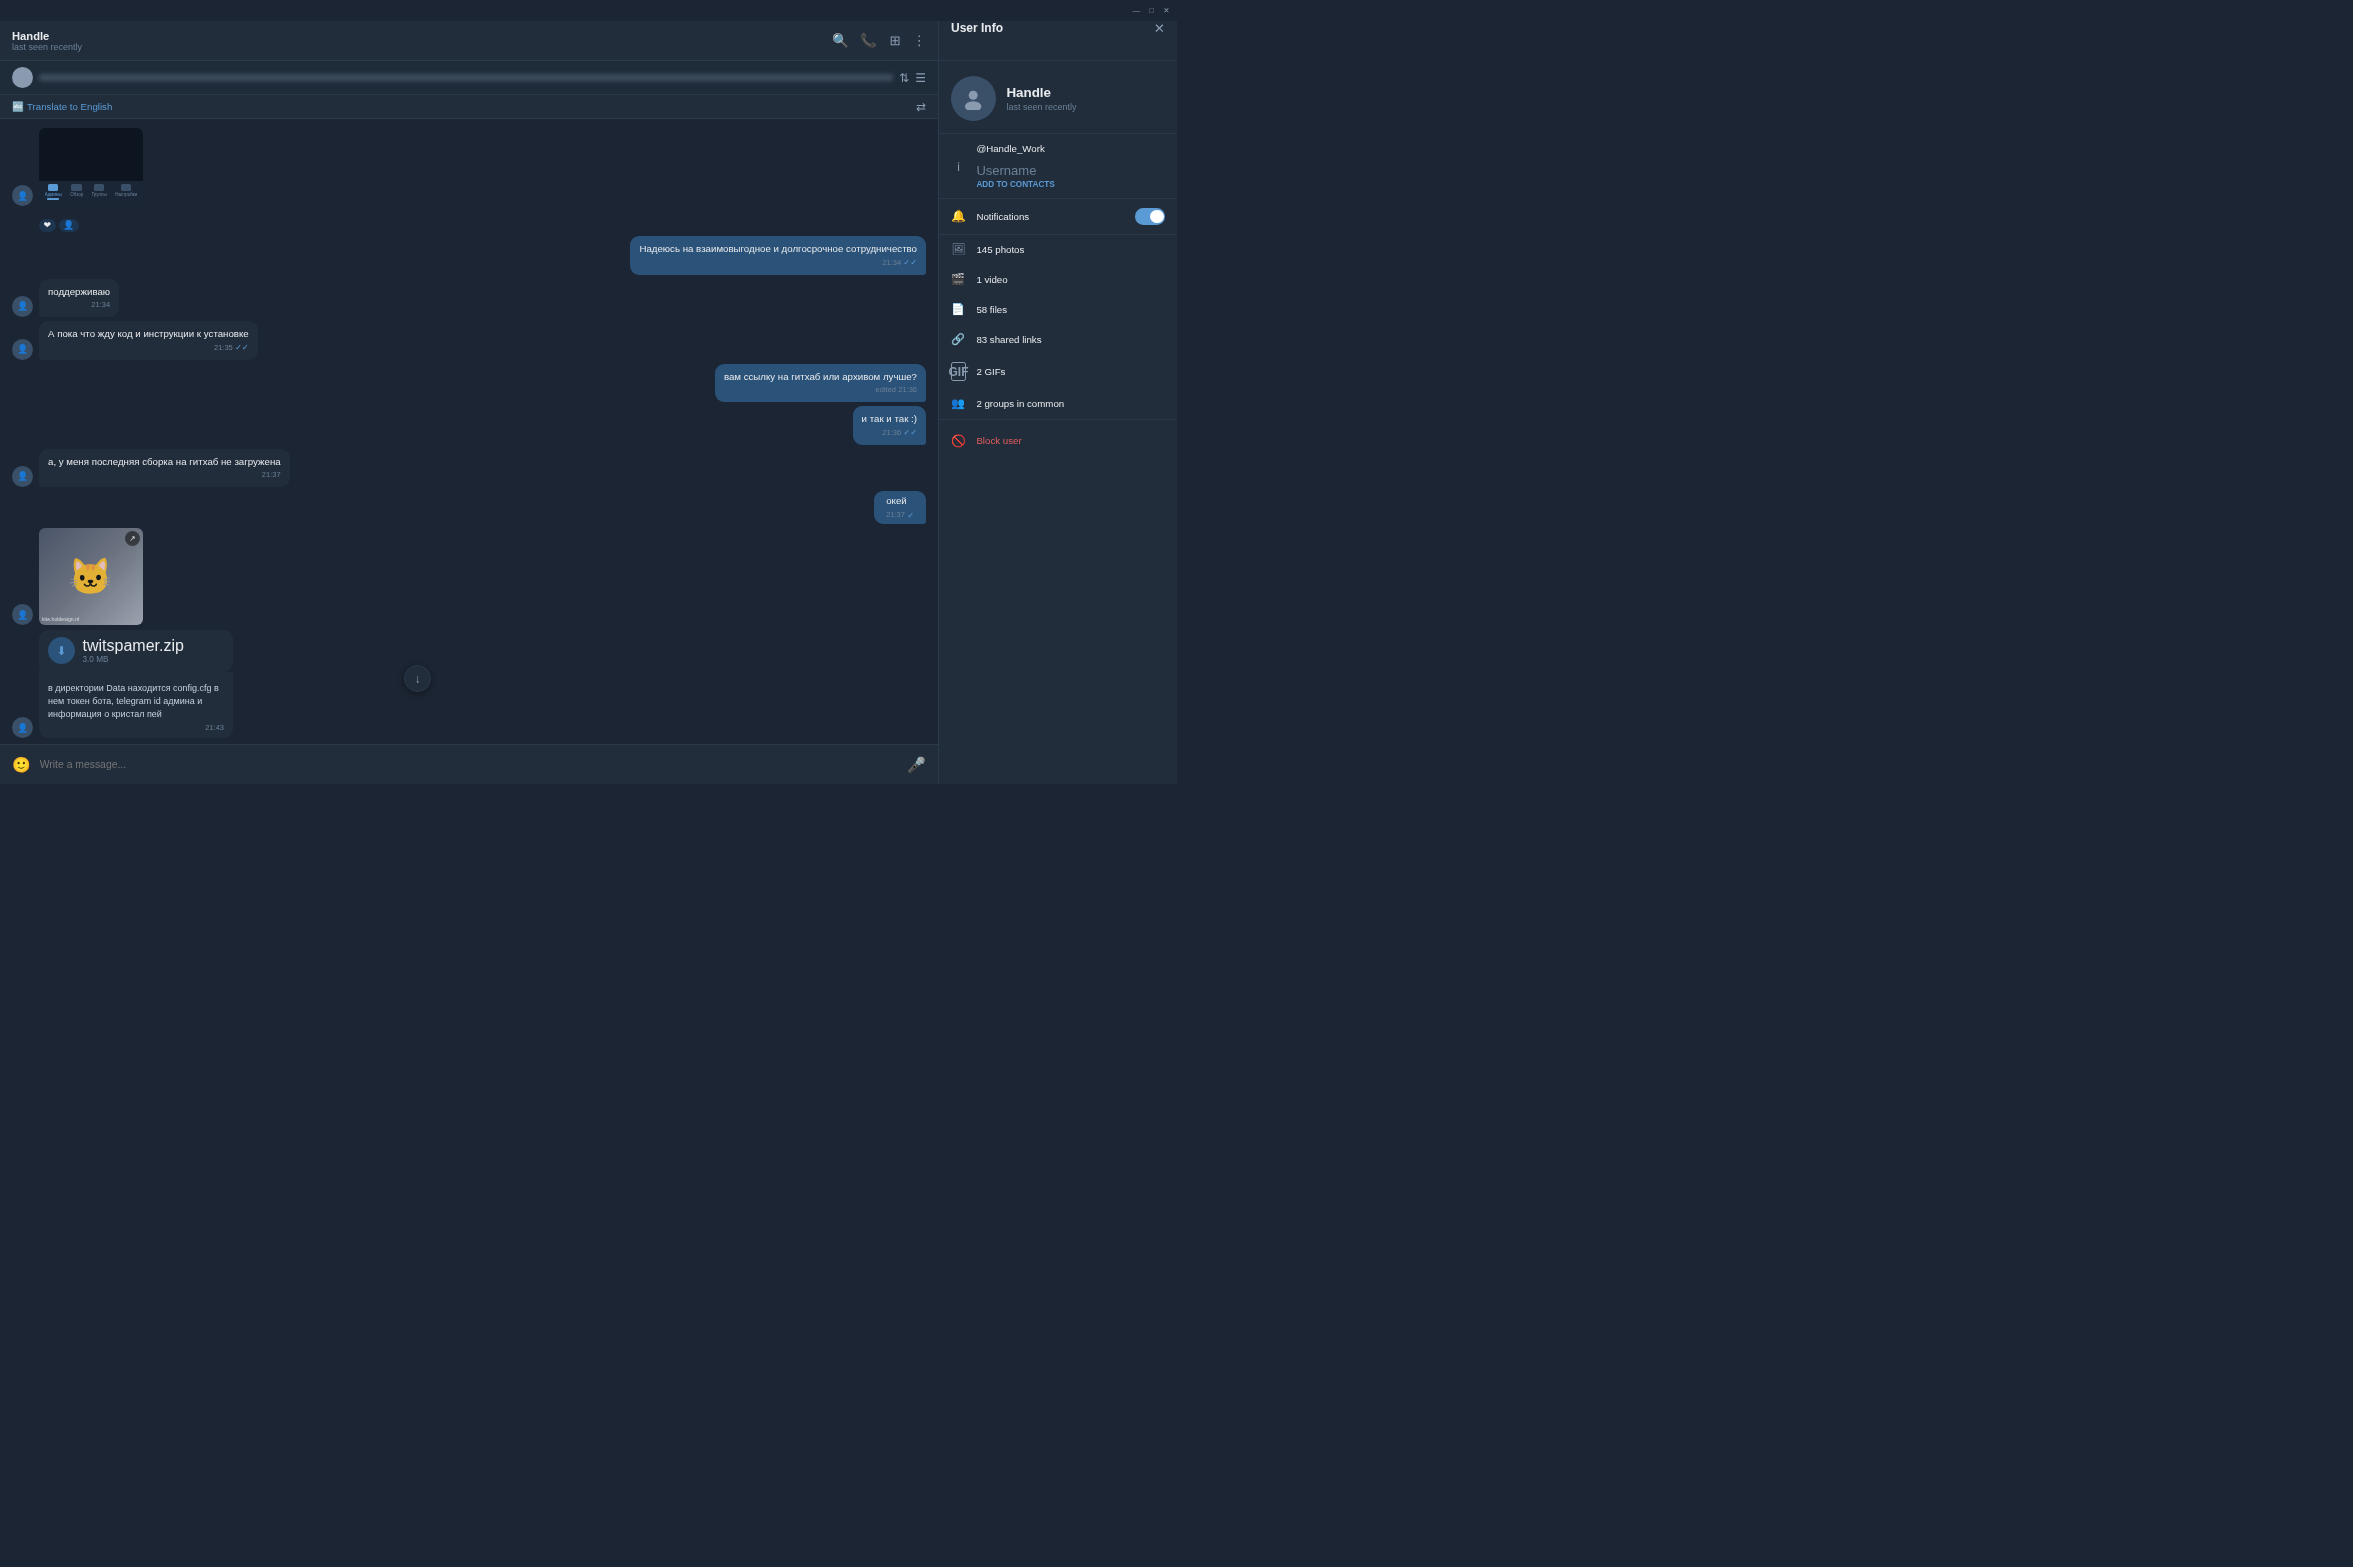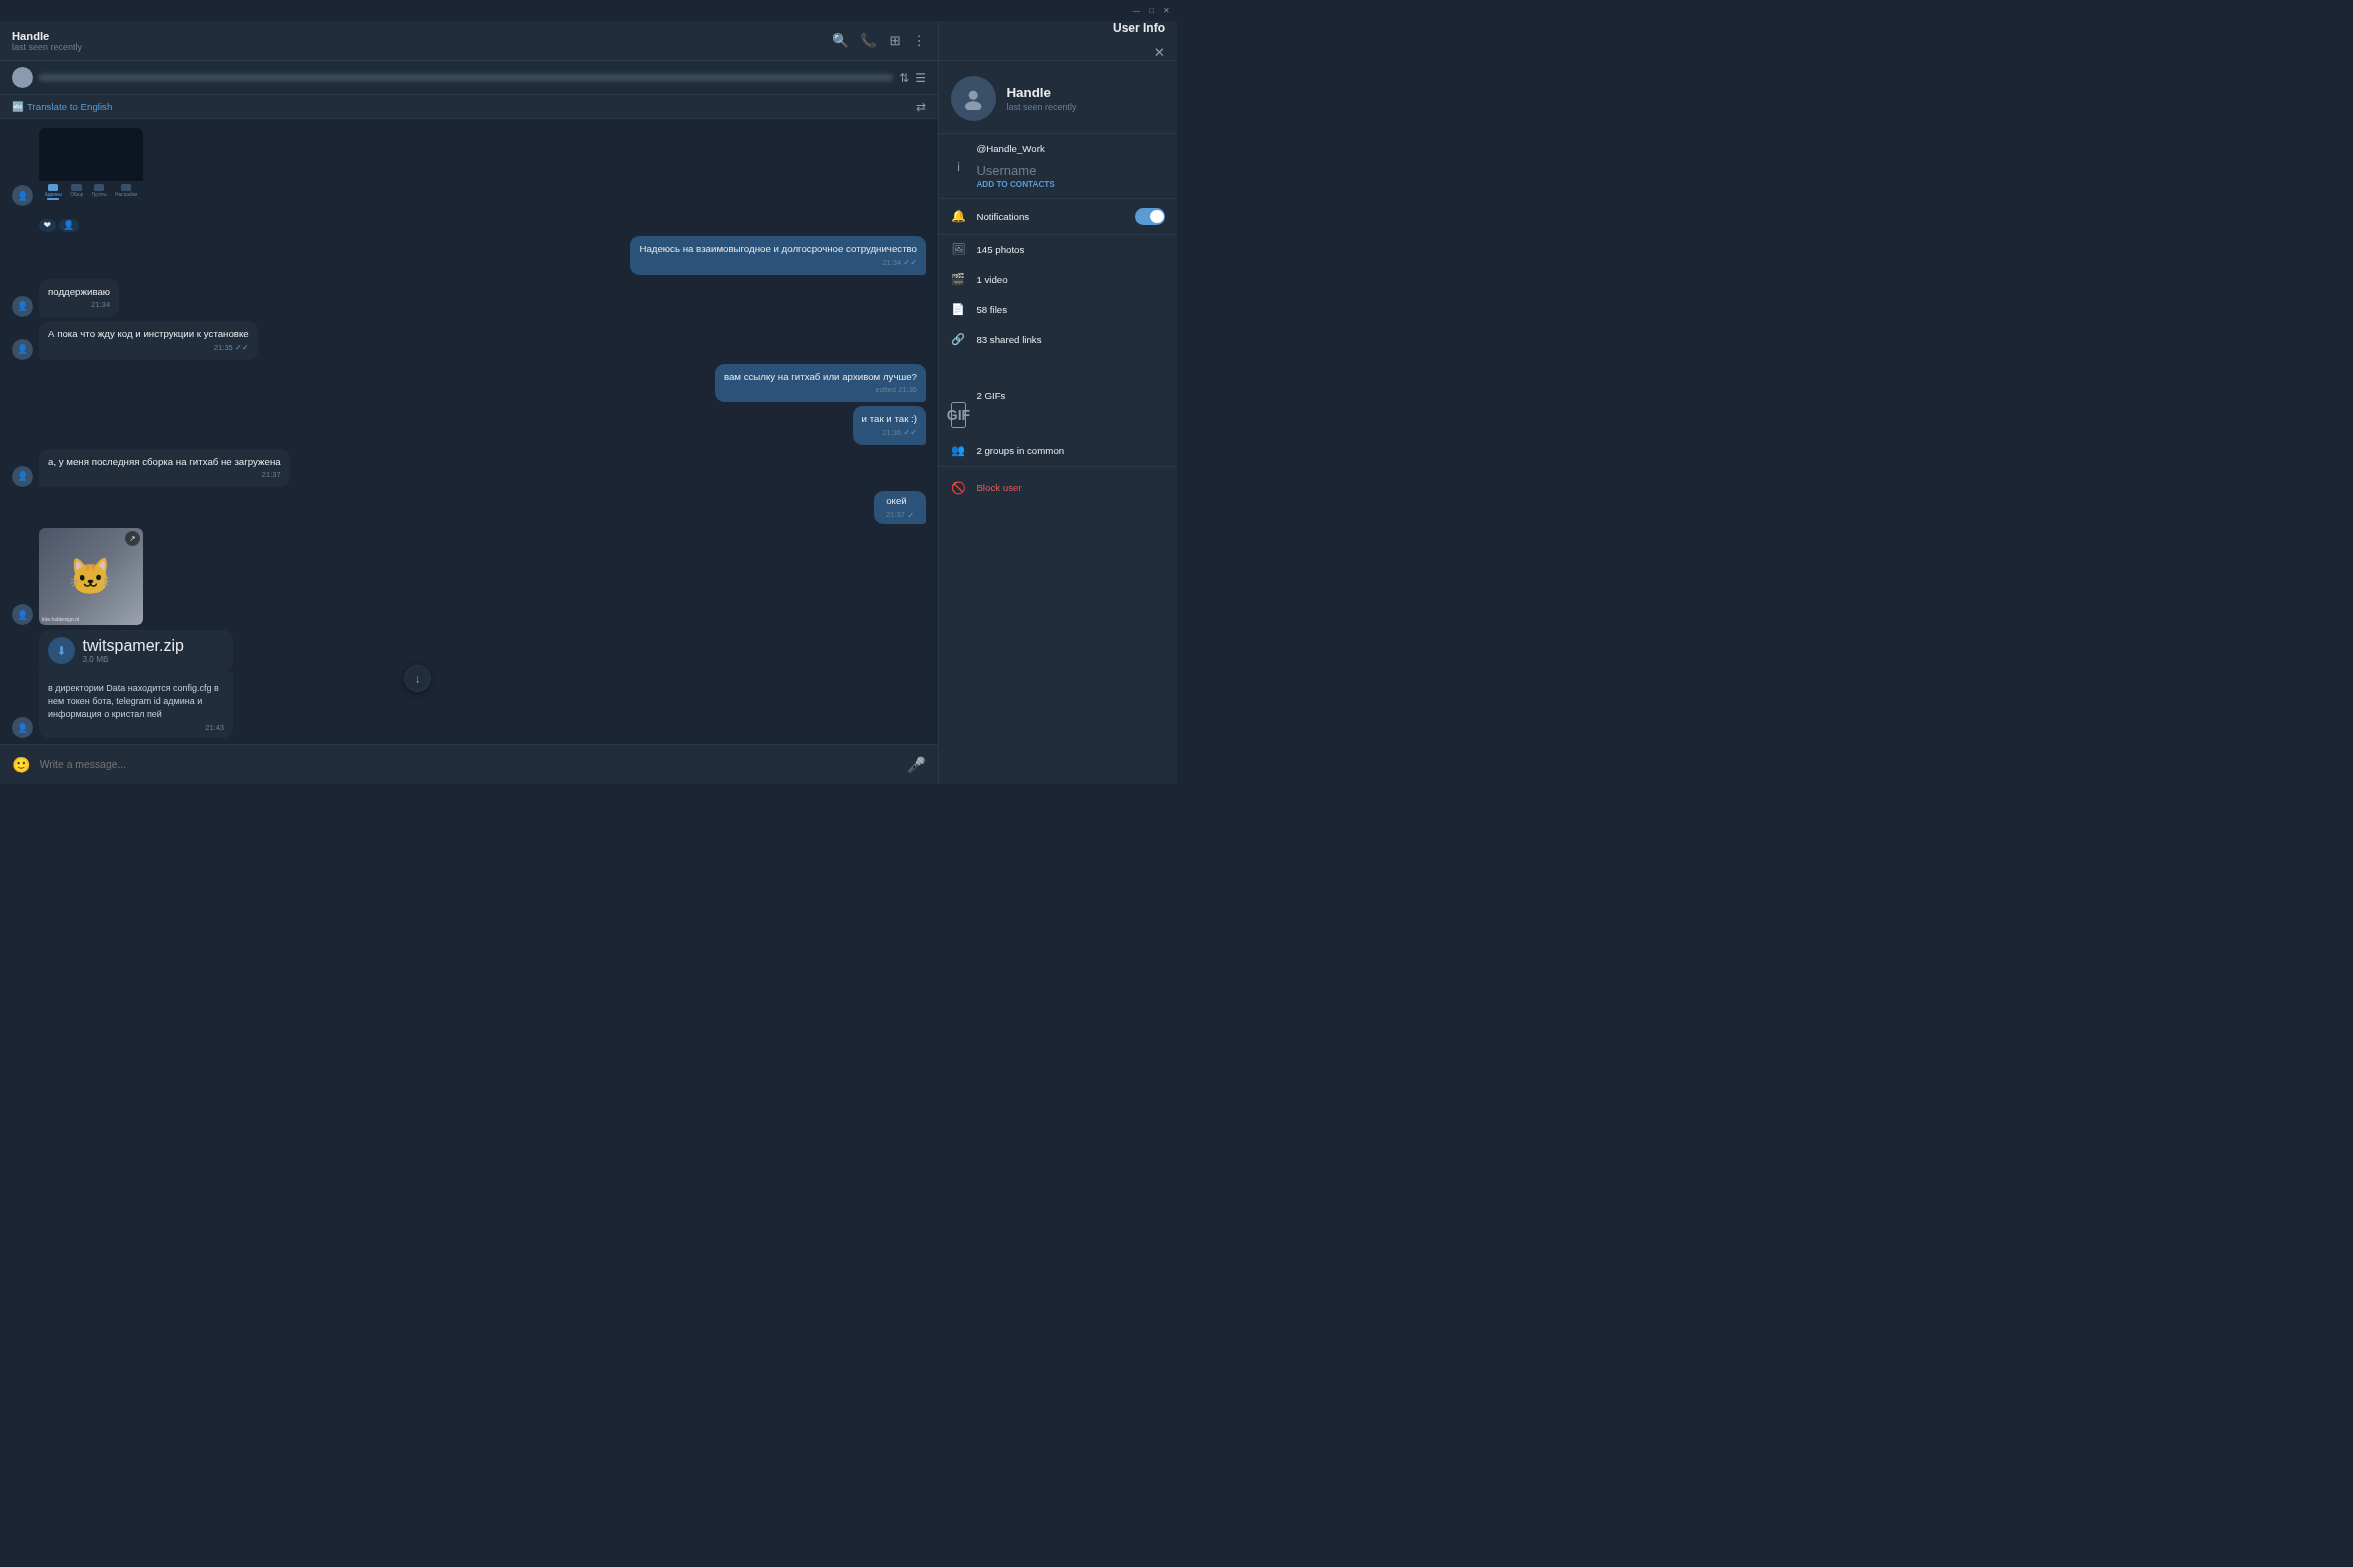--- a/index.html
+++ b/index.html
@@ -394,25 +394,24 @@
       width: 239px;
       background: #212d3b;
       border-left: 0.7px solid #2a3a4c;
       display: flex;
       flex-direction: column;
       flex-shrink: 0;
     }
     .panel-header {
       height: 40px;
       display: flex;
-      align-items: flex-end;
+      align-items: flex-start;
       padding: 0 12px;
       border-bottom: 0.7px solid #2a3a4c;
       gap: 2px;
-      flex-direction: column;
     }
     .panel-title {
       flex: 1;
       font-size: 12px;
       font-weight: 600;
       color: #e8eaed;
     }
     .panel-close {
       color: #8a9bb0;
       font-size: 13.4px;
@@ -809,21 +808,21 @@
       </div>
       <div class="media-item">
         <div class="media-icon">📄</div>
         <div class="media-label">58 files</div>
       </div>
       <div class="media-item">
         <div class="media-icon">🔗</div>
         <div class="media-label">83 shared links</div>
       </div>
       <div class="media-item">
-        <div class="media-icon" style="font-size:14px;font-weight:bold;color:#8a9bb0;border:0.7px solid #8a9bb0;border-radius:2.2px;width:15px;height:26px;display:flex;align-items:center;justify-content:center;margin-top:40px;">GIF</div>
+        <div class="media-icon" style="font-size:12px;font-weight:bold;color:#8a9bb0;border:0.7px solid #8a9bb0;border-radius:2.2px;width:15px;height:19px;display:flex;align-items:center;justify-content:center;">GIF</div>
         <div class="media-label">2 GIFs</div>
       </div>
       <div class="media-item">
         <div class="media-icon">👥</div>
         <div class="media-label">2 groups in common</div>
       </div>
     </div>
 
     <div class="block-section">
       <div class="block-item">

